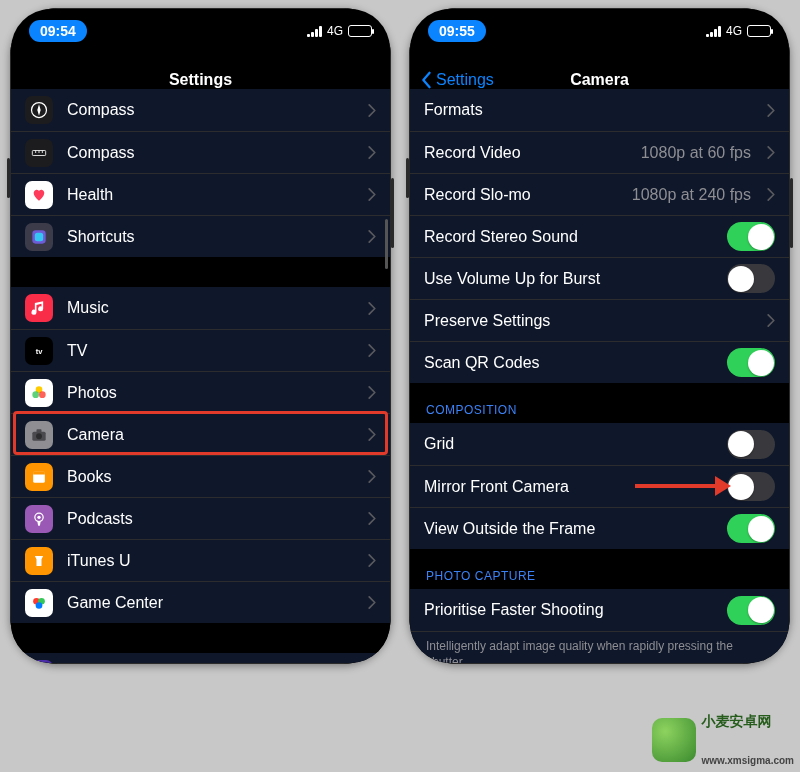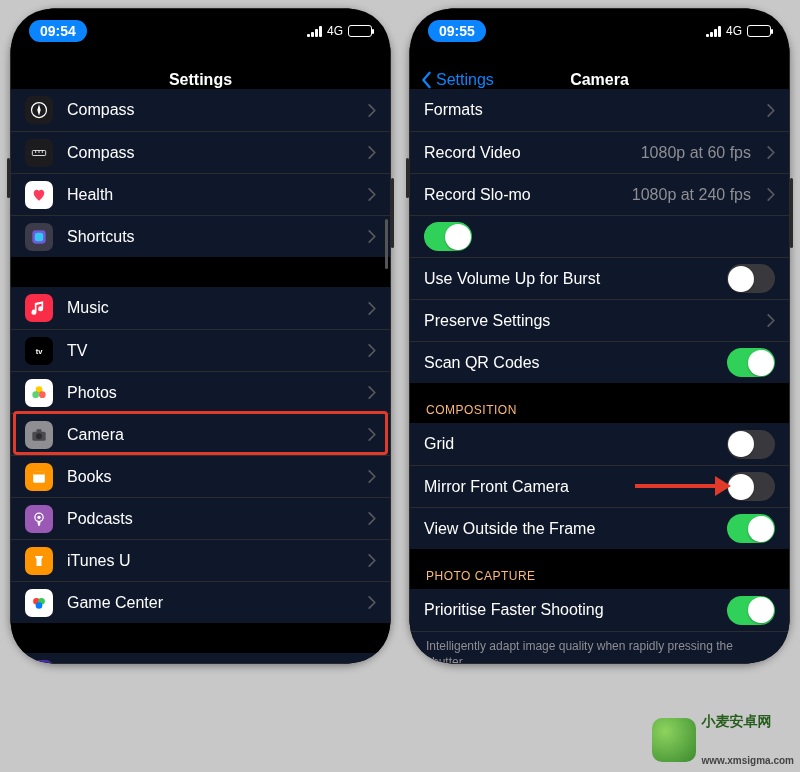--- a/index.html
+++ b/index.html
@@ -121,21 +121,21 @@
 
   .content {
     height: calc(100% - 80px);
     overflow: hidden;
     position: relative;
   }
   .list-group { background: #0f172a; }
   .group-sep { height: 30px; background:#000; }
   .section-header {
     background: #000;
-    color: #fdba74;
+    color: #3b82f6;
     text-transform: uppercase;
     font-size: 12px;
     letter-spacing: .5px;
     padding: 20px 16px 6px 16px;
   }
   .row {
     display: flex;
     align-items: center;
     min-height: 42px;
     padding: 0 14px 0 14px;
@@ -514,20 +514,21 @@
             <div class="row">
               <span class="label">Record Slo-mo</span>
               <span class="detail">1080p at 240 fps</span>
               <span class="chev">
                 <svg viewBox="0 0 8 14">
                   <path d="M1 1 L7 7 L1 13" stroke="#5a5a5e" stroke-width="1.8" fill="none" stroke-linecap="round" stroke-linejoin="round"></path>
                 </svg>
               </span>
             </div>
             <div class="row">
+              <span class="label">Record Stereo Sound</span>
               <span class="toggle on">
                 <span class="knob"></span>
               </span>
             </div>
             <div class="row">
               <span class="label">Use Volume Up for Burst</span>
               <span class="toggle off">
                 <span class="knob"></span>
               </span>
             </div>

